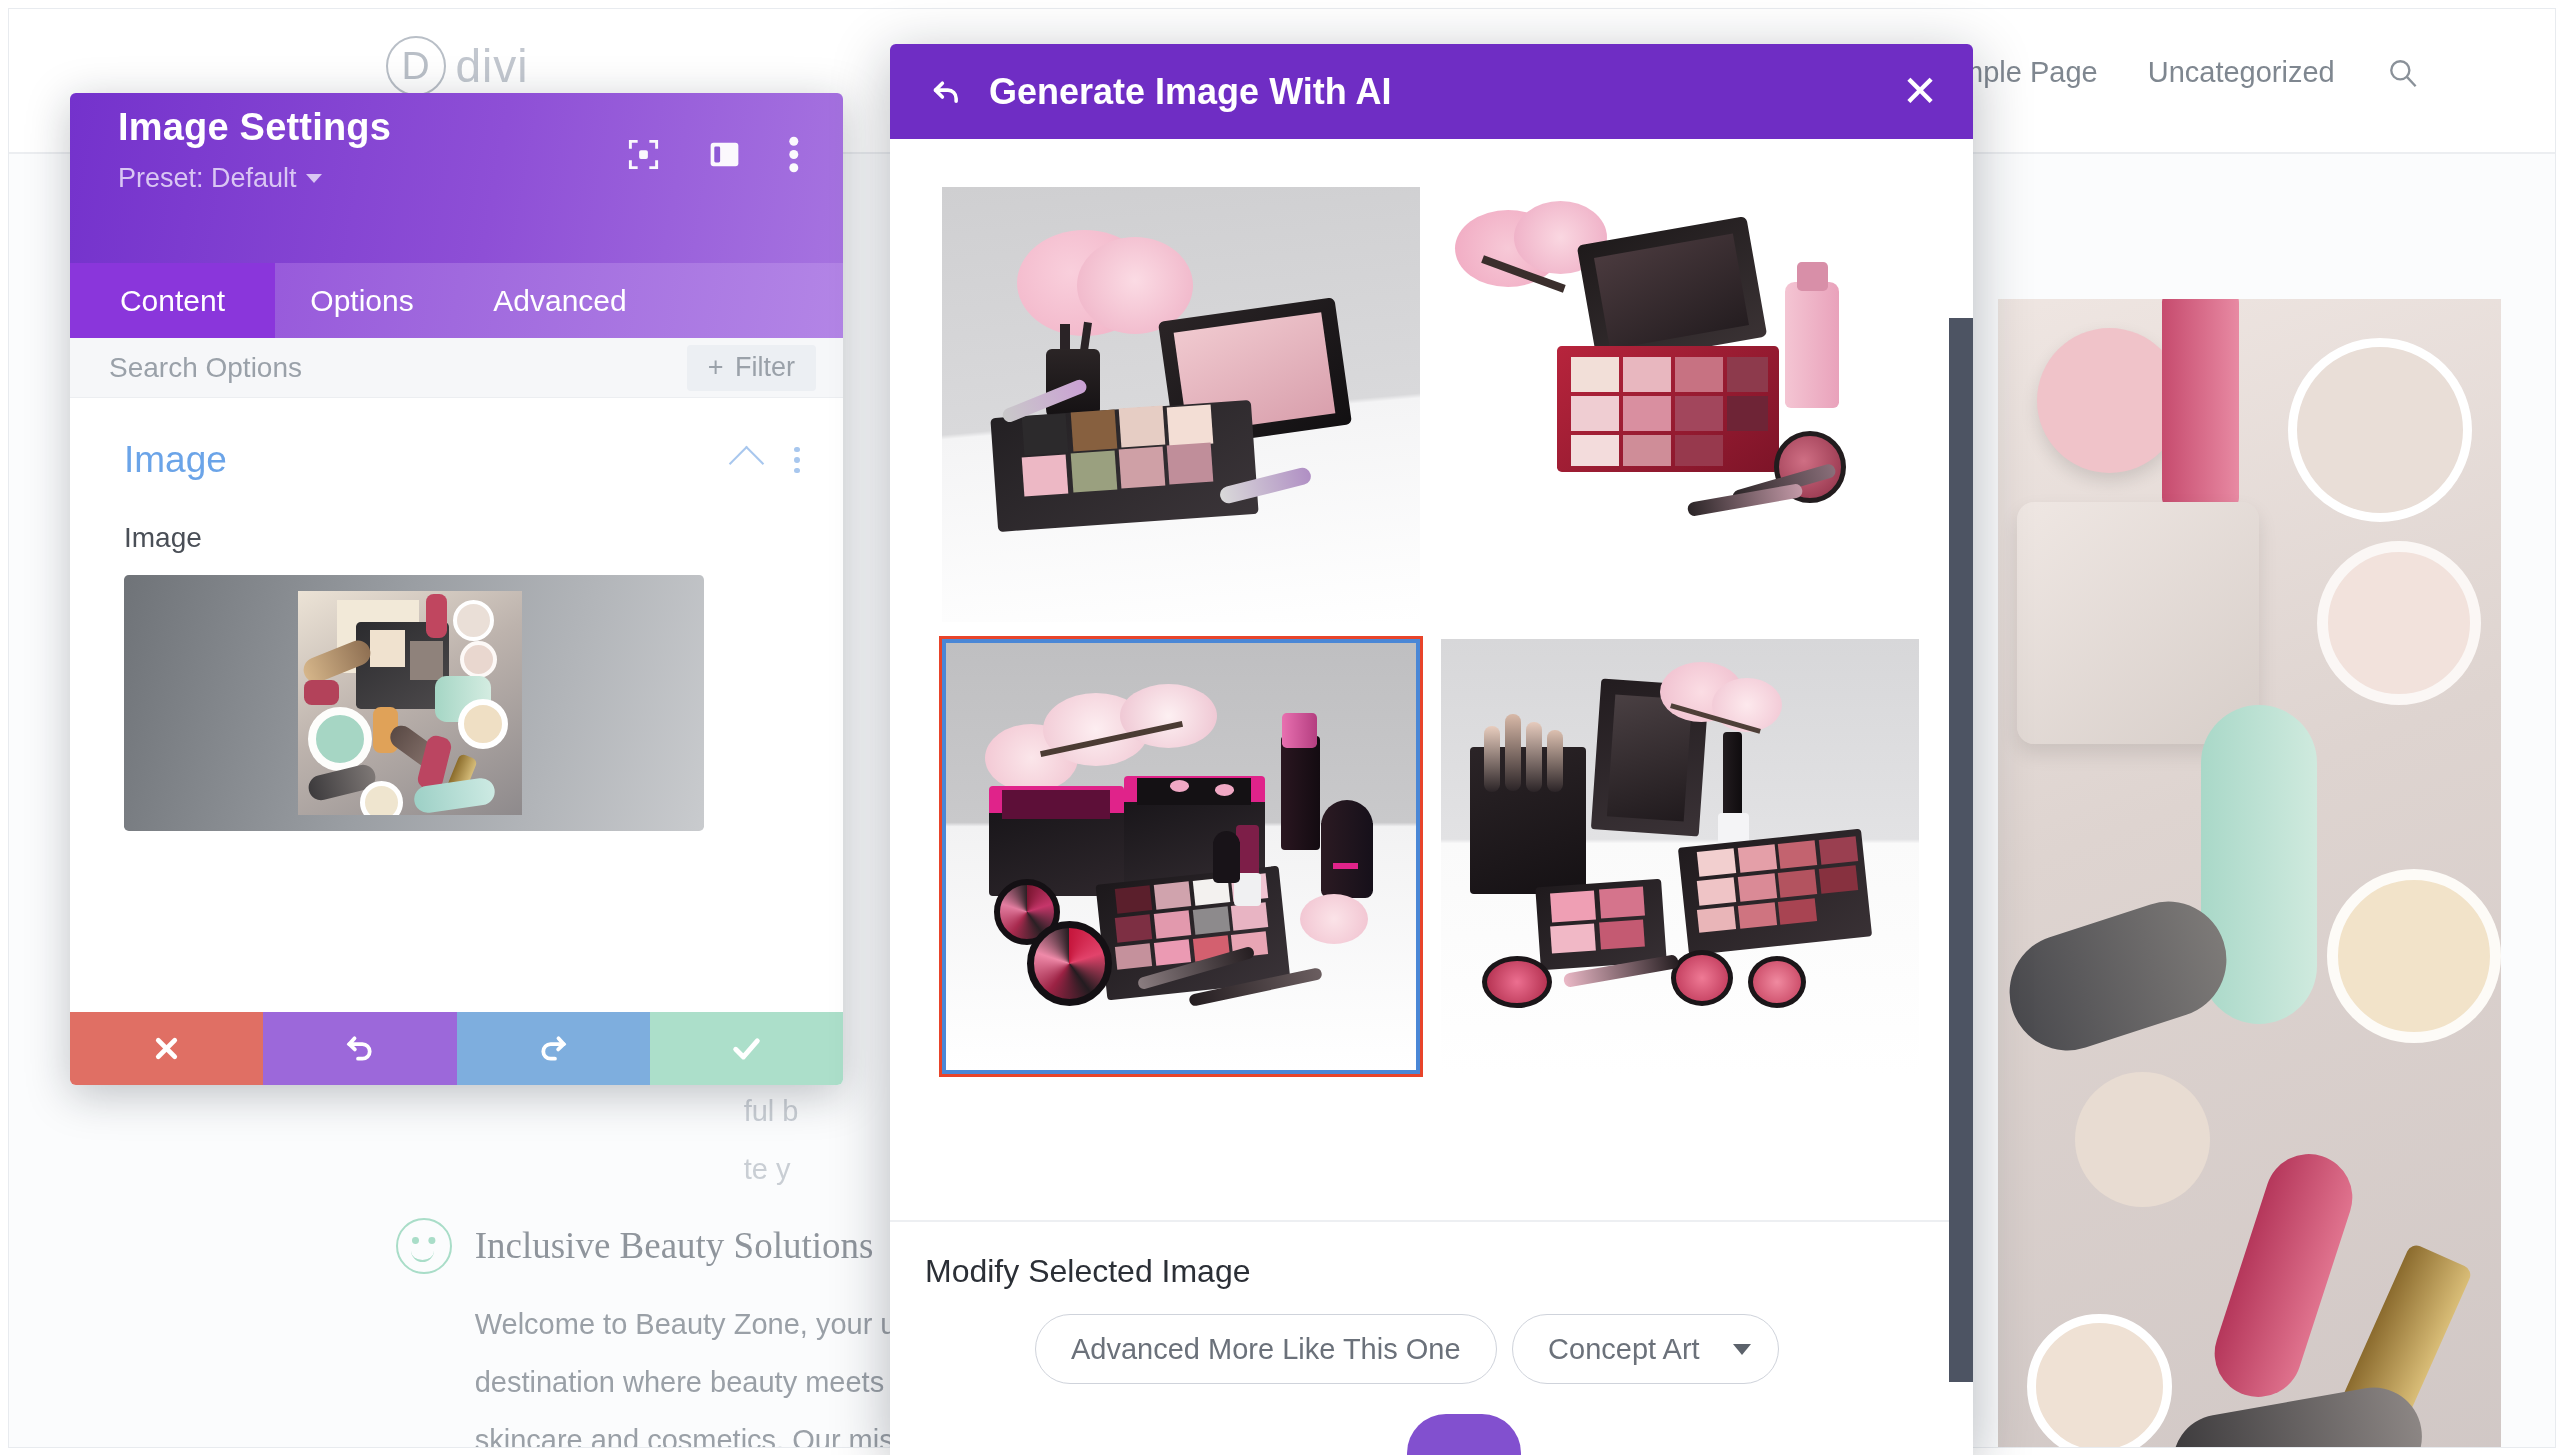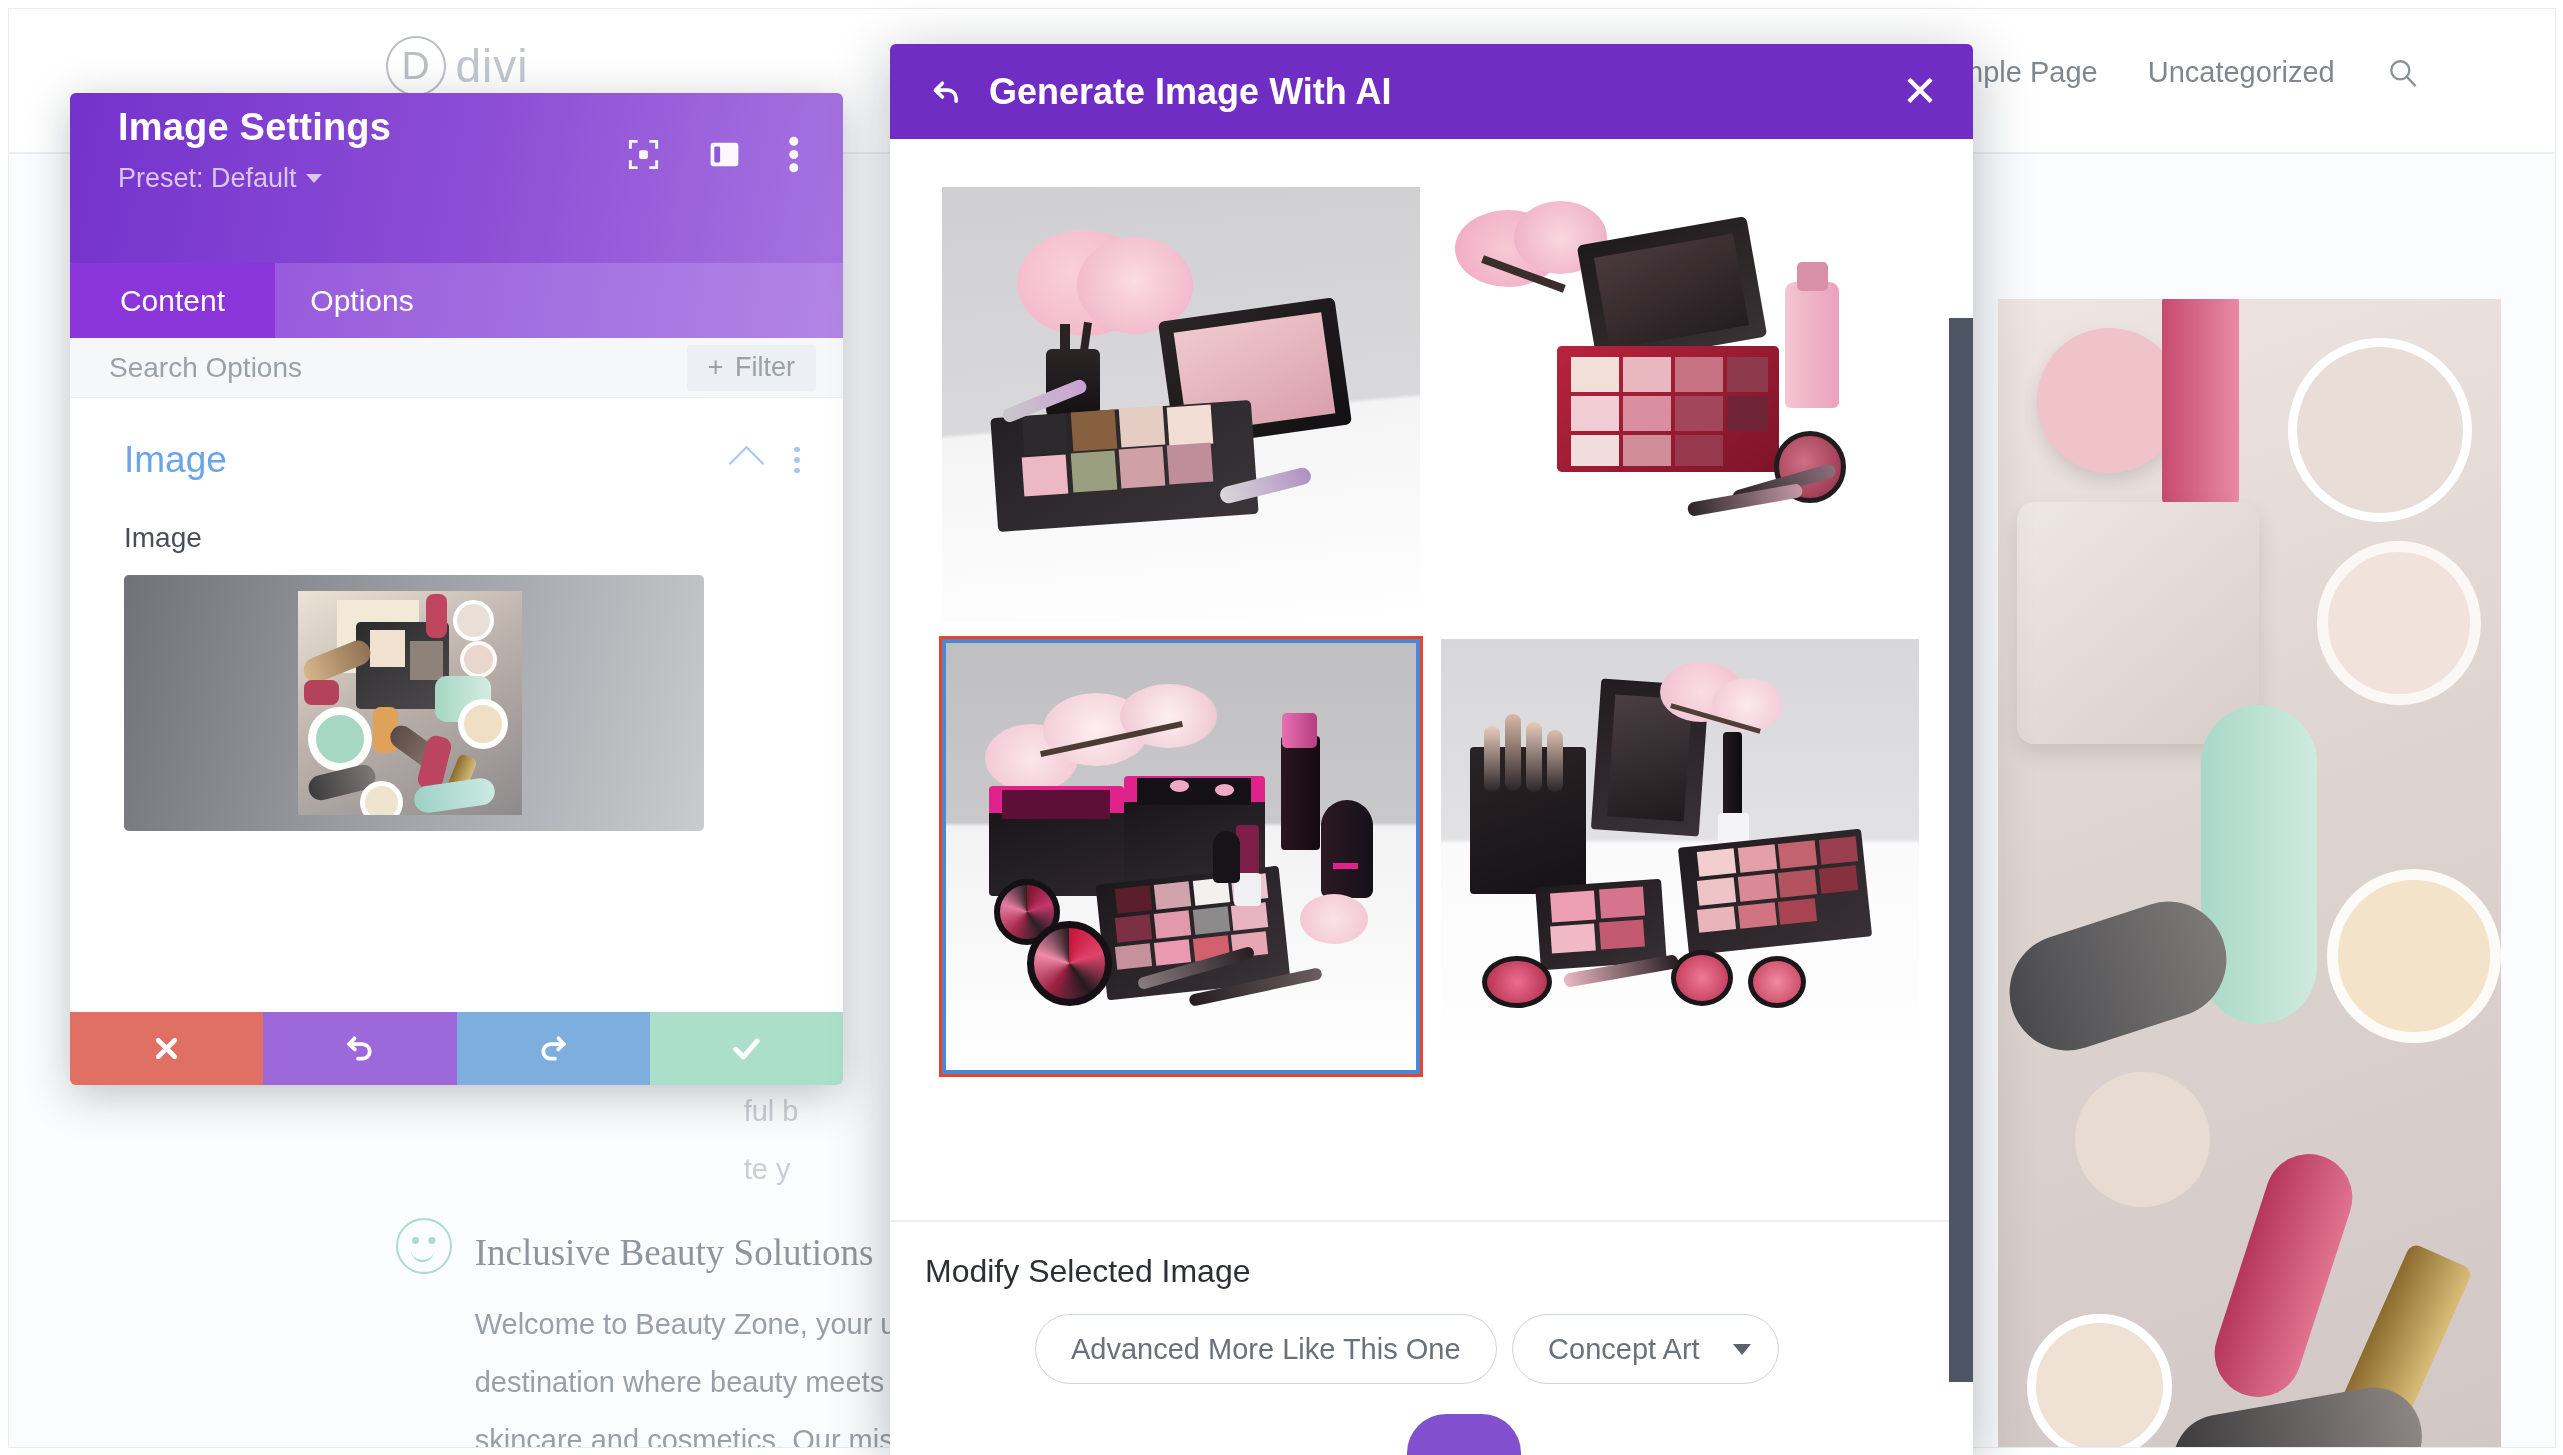--- a/index.html
+++ b/index.html
@@ -44,21 +44,21 @@
     white-space:nowrap; overflow:hidden;
   }
   .hero-heading .l2 { color:#e2e5e8; }
 
   .hero-para {
     position:absolute; left:735px; top:696px; width:416px;
     font-size:29px; line-height:2.0; color:#c9ced4; overflow:hidden; white-space:nowrap;
   }
 
   .feature-block { position:absolute; left:387px; top:1064px; width:677px; }
-  .feature-row { display:flex; align-items:flex-end; gap:23px; }
+  .feature-row { display:flex; align-items:center; gap:23px; }
   .smiley { width:56px; height:56px; border-radius:50%; border:2.9px solid #a9ddc8; flex:0 0 auto; position:relative; }
   .smiley::before { content:""; position:absolute; left:14.5px; top:17.4px; width:6.8px; height:6.8px; border-radius:50%; background:#a9ddc8; box-shadow:16.4px 0 0 #a9ddc8; }
   .smiley::after { content:""; position:absolute; left:13.5px; top:29px; width:23px; height:11.6px; border-bottom:2.9px solid #a9ddc8; border-radius:0 0 13.5px 13.5px; }
   .feature-title {
     font-family:"Liberation Serif", serif; font-size:37px; color:#8f959c; white-space:nowrap;
   }
   .feature-para {
     margin-top:21px; margin-left:79px; width:619px;
     font-size:29px; line-height:2.0; color:#9aa0a7;
   }
@@ -292,20 +292,21 @@
               <circle cx="4" cy="14" r="3.4"></circle>
               <circle cx="4" cy="24" r="3.4"></circle>
           </svg>
         </span>
       </div>
     </div>
 
     <div class="sp-tabs">
       <div class="sp-tab t-content">Content</div>
       <div class="sp-tab t-design">Options</div>
+      <div class="sp-tab t-advanced">Advanced</div>
     </div>
 
     <div class="sp-search">
 
       <div class="sp-search-ph">Search Options</div>
       <div class="sp-filter">
         <span>+</span>
         <span>Filter</span>
       </div>
     </div>

